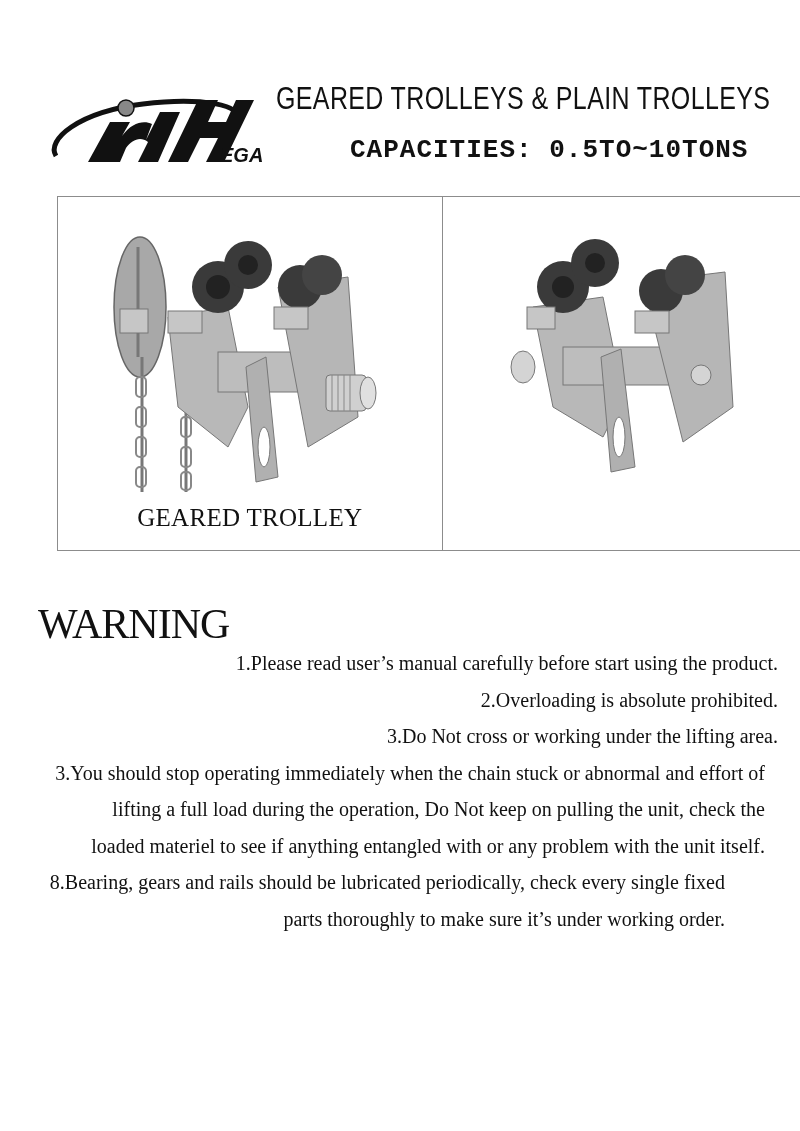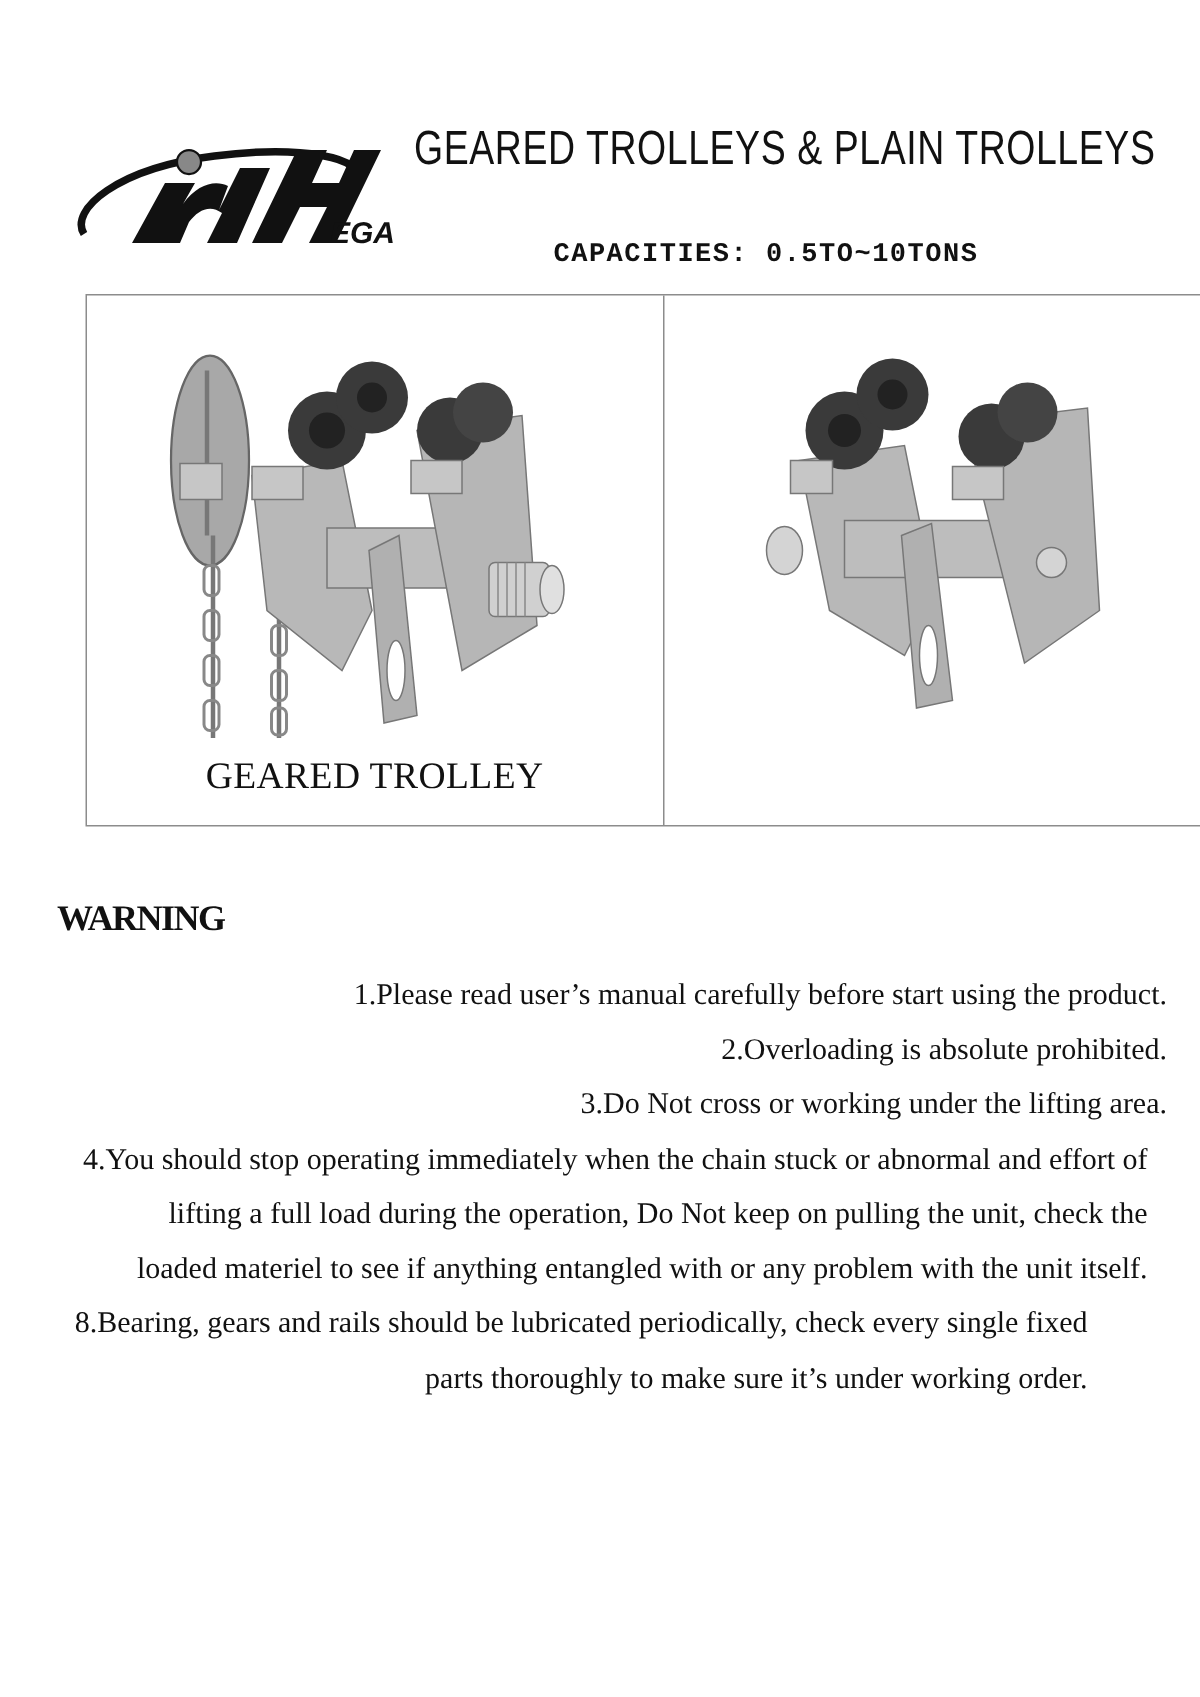--- a/index.html
+++ b/index.html
@@ -1,28 +1,28 @@
 <!DOCTYPE html>
 <html><head>
 <meta charset="utf-8">
 <style>
   html, body { margin: 0; padding: 0; background: #ffffff; }
   body { width: 800px; height: 1131px; position: relative; overflow: hidden; font-family: "Liberation Serif", serif; color: #111; }
 
   .logo { position: absolute; left: 48px; top: 82px; width: 222px; height: 86px; }
   .title { position: absolute; left: 276px; top: 80px; font-family: "Liberation Sans", sans-serif; font-size: 32px; letter-spacing: 0.5px; transform: scaleX(0.78); transform-origin: left top; white-space: nowrap; color: #111; }
-  .subtitle { position: absolute; left: 369px; top: 135px; font-family: "Liberation Mono", monospace; font-weight: bold; font-size: 18px; letter-spacing: 1px; white-space: nowrap; color: #111; margin-top: 25px; }
+  .subtitle { position: absolute; left: 350px; top: 135px; font-family: "Liberation Mono", monospace; font-weight: bold; font-size: 26px; letter-spacing: 1px; white-space: nowrap; color: #111; }
 
   .product-box { position: absolute; left: 57px; top: 196px; width: 770px; height: 355px; border: 1.5px solid #8c8c8c; display: flex; box-sizing: border-box; }
   .product-cell { position: relative; flex: 1; box-sizing: border-box; }
   .product-cell + .product-cell { border-left: 1.5px solid #8c8c8c; }
   .product-illustration { position: absolute; left: 20px; right: 20px; top: 10px; height: 290px; }
   .product-caption { position: absolute; left: 0; right: 0; bottom: 18px; text-align: center; font-size: 25px; letter-spacing: 0.3px; }
 
-  .warning-heading { position: absolute; left: 38px; top: 600px; font-size: 24px; letter-spacing: -1px; font-weight: bold; }
+  .warning-heading { position: absolute; left: 38px; top: 600px; font-size: 42px; letter-spacing: -1px; }
   .warning-list { position: absolute; left: 38px; top: 645px; width: 740px; font-size: 20px; line-height: 36.5px; text-align: right; }
   .warning-item { padding-left: 17px; text-indent: -17px; }
 </style>
 </head>
 <body>
 
 <div class="logo">
   <svg width="222" height="86" viewBox="0 0 222 86">
     <path d="M8,74 C-2,58 30,30 95,22 C150,15 200,22 188,40" fill="none" stroke="#111" stroke-width="5"></path>
     <path d="M40,80 L62,40 L82,40 L74,54 C84,40 96,38 104,42 L98,58 L112,30 L132,30 L110,80 L90,80 L100,60 C92,54 84,58 78,66 L72,80 Z" fill="#111"></path>
@@ -100,15 +100,15 @@
       <circle cx="238" cy="168" r="10" fill="#d4d4d4" stroke="#777"></circle>
     </svg>
   </div>
 </div>
 
 <div class="warning-heading">WARNING</div>
 <div class="warning-list">
   <div class="warning-item">1.Please read user’s manual carefully before start using the product.</div>
   <div class="warning-item">2.Overloading is absolute prohibited.</div>
   <div class="warning-item">3.Do Not cross or working under the lifting area.</div>
-  <div class="warning-item" style="width:710px">4.You should stop operating immediately when the chain stuck or abnormal and effort of lifting a full load during the operation, Do Not keep on pulling the unit, check the loaded materiel to see if anything entangled with or any problem with the unit itself.</div>
+  <div class="warning-item" style="width:710px">3.You should stop operating immediately when the chain stuck or abnormal and effort of lifting a full load during the operation, Do Not keep on pulling the unit, check the loaded materiel to see if anything entangled with or any problem with the unit itself.</div>
   <div class="warning-item" style="width:670px">8.Bearing, gears and rails should be lubricated periodically, check every single fixed parts thoroughly to make sure it’s under working order.</div>
 </div>
 
 </body></html>

